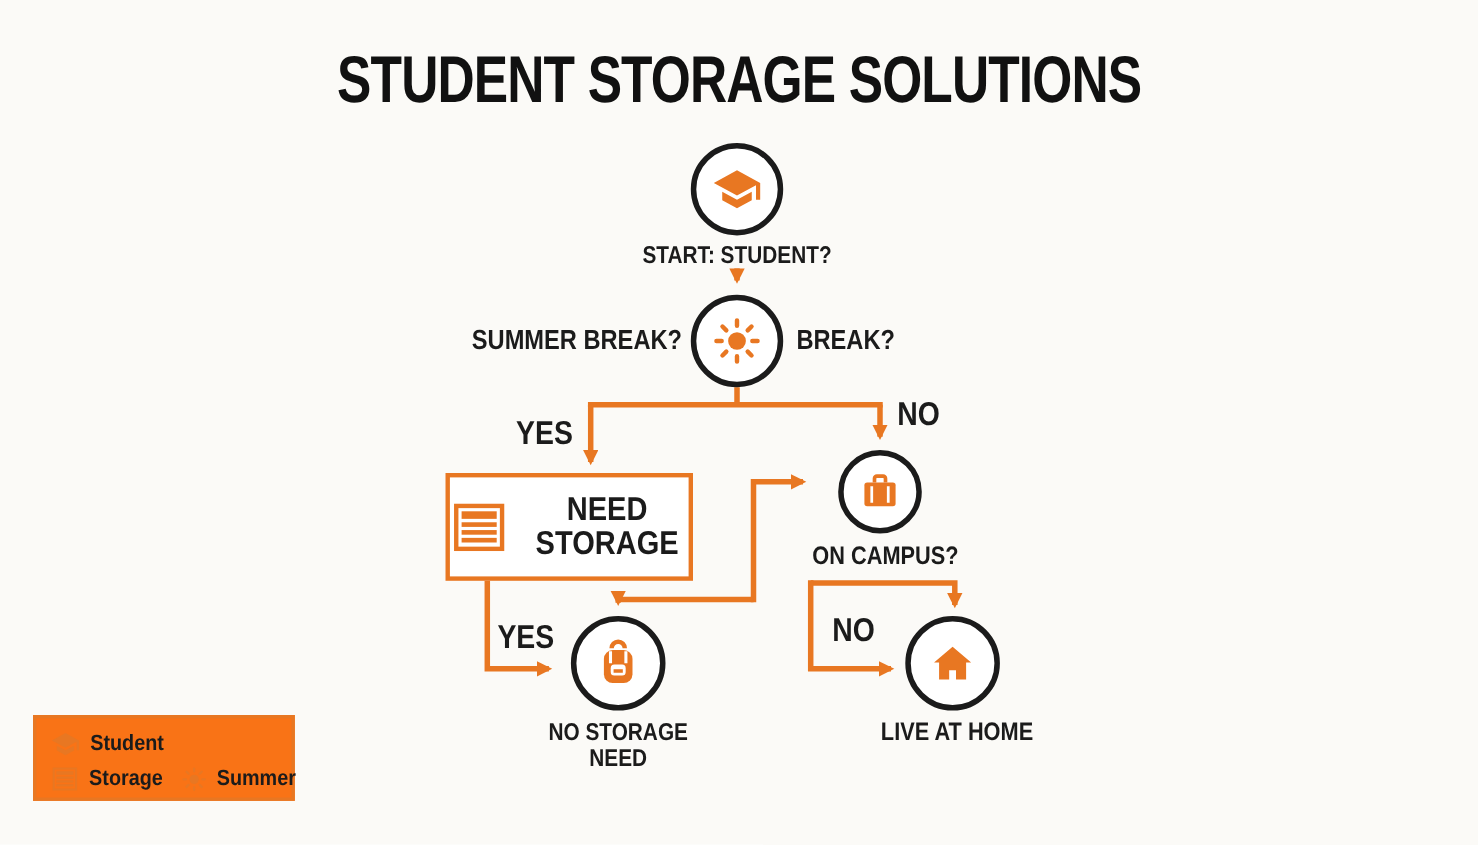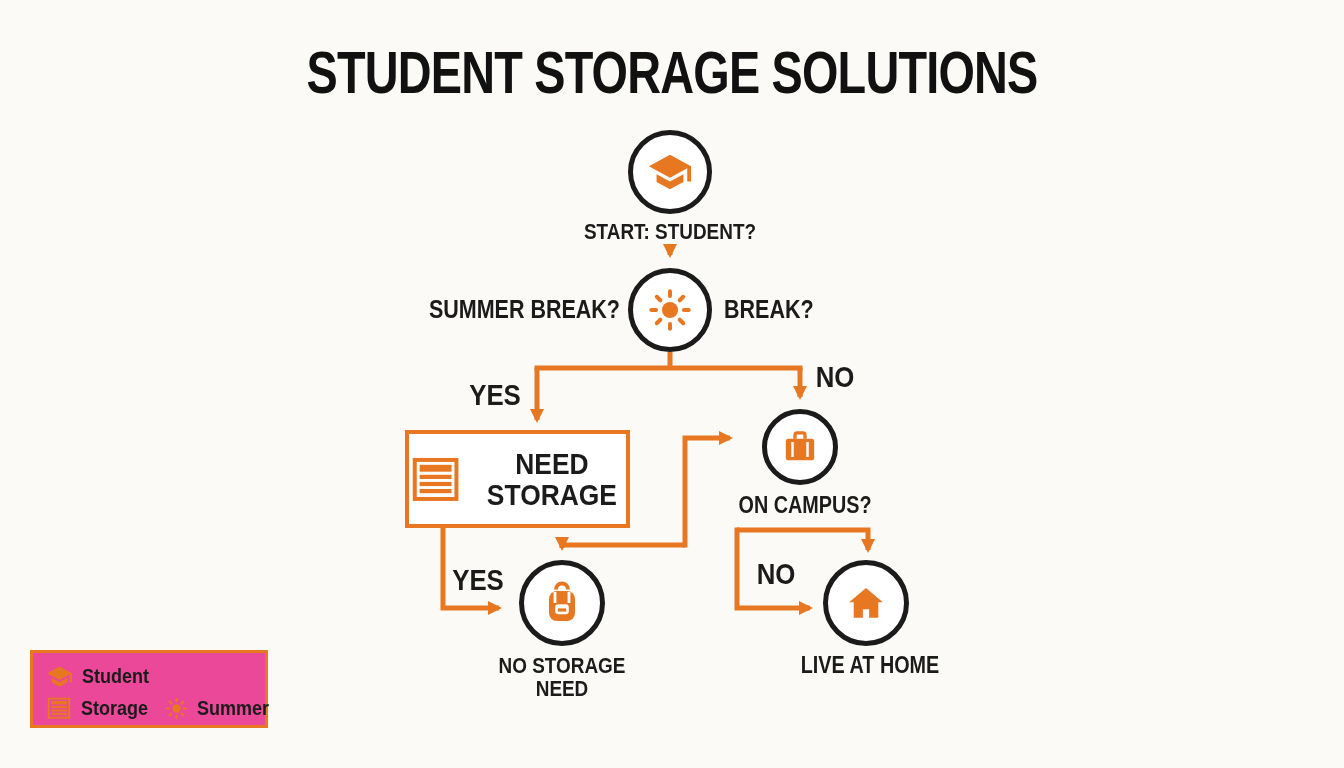--- a/index.html
+++ b/index.html
@@ -32,21 +32,21 @@
     border: 4px solid var(--accent); background: #fff;
     display: flex; align-items: center; justify-content: center; gap: 16px;
   }
   .storage-box .box-label {
     font-size: 30px; font-weight: 800; line-height: 1.05; text-align: center;
     transform: scaleX(.88); transform-origin: 50% 50%;
   }
 
   .legend {
     position: absolute; left: 30px; top: 650px; width: 238px; height: 78px;
-    border: 3px solid var(--accent); background: #ec4899;
+    border: 3px solid var(--accent); background: #f97316;
   }
   .legend-item { position: absolute; display: flex; align-items: center; gap: 9px; }
   .legend-item .lg-label {
     font-size: 20px; font-weight: 700; color: #1b1b1b;
     transform: scaleX(.9); transform-origin: 0 50%; white-space: nowrap;
   }
 
   svg.arrows { position: absolute; left: 0; top: 0; pointer-events: none; }
 </style>
 </head>

